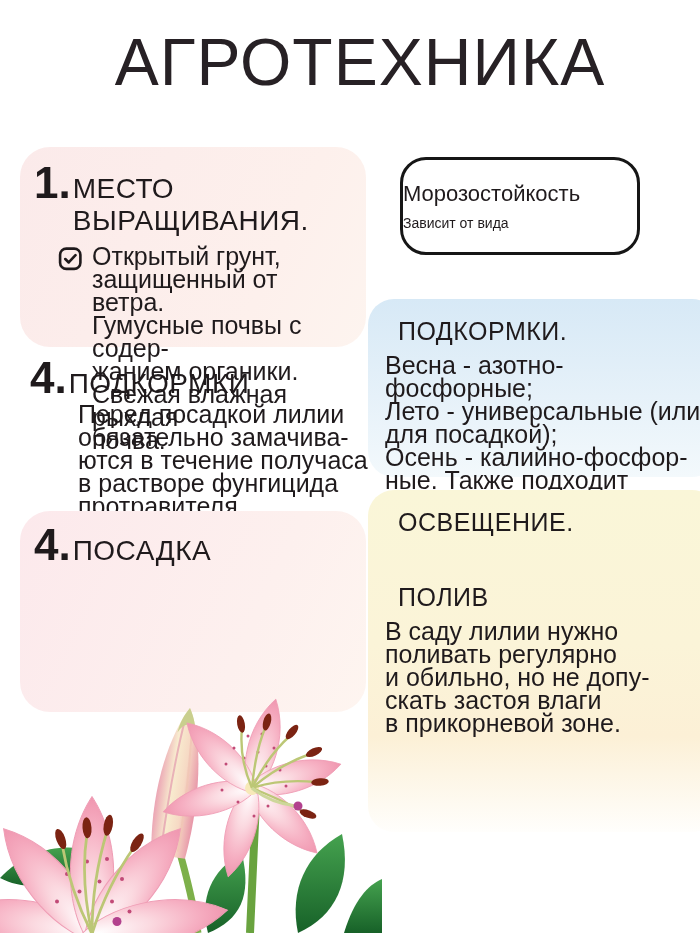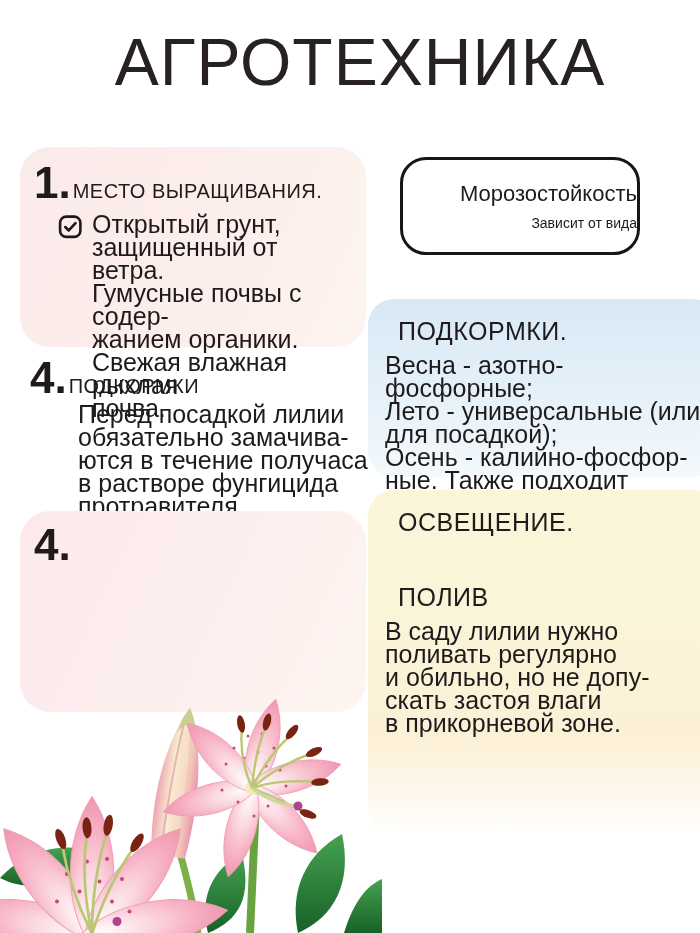--- a/index.html
+++ b/index.html
@@ -12,33 +12,33 @@
     position:absolute;top:24px;left:10px;width:700px;margin:0;text-align:center;
     font-size:66px;font-weight:500;letter-spacing:1px;color:#272125;
   }
   .panel{position:absolute;border-radius:30px;}
   .panel-pink-1{left:20px;top:147px;width:346px;height:200px;
     background:linear-gradient(115deg,#fbeaea 0%,#fdf0ec 70%,#fdf4ef 100%);}
   .panel-pink-2{left:20px;top:511px;width:346px;height:201px;
     background:linear-gradient(115deg,#fce9ec 0%,#fdf0ee 65%,#fef5f0 100%);}
   .sec-head{display:flex;align-items:baseline;gap:2px;}
   .sec-num{font-size:44px;font-weight:700;line-height:1;}
-  .sec-title{font-size:20px;font-weight:500;letter-spacing:.5px;}
+  .sec-title{font-size:28px;font-weight:500;letter-spacing:.5px;}
   .panel-pink-1 .sec-head{padding:14px 0 0 14px;}
   .panel-pink-2 .sec-head{padding:12px 0 0 14px;}
   .check-row{display:flex;gap:9px;padding:8px 12px 0 38px;}
   .checkbox{flex:0 0 auto;margin-top:1px;}
   .body{font-size:25px;line-height:23px;font-weight:500;margin:0;white-space:pre-line;}
   .plain-sec{position:absolute;left:30px;top:356px;}
   .plain-sec .body{margin:3px 0 0 48px;}
   .panel-pink-2 .body{padding:4px 0 0 58px;}
   .frost-box{
     position:absolute;left:400px;top:157px;width:234px;height:92px;background:#ffffff;
     border:3px solid #161616;border-radius:26px;
-    display:flex;flex-direction:column;align-items:flex-end;justify-content:center;gap:1px;
+    display:flex;flex-direction:column;align-items:flex-start;justify-content:center;gap:1px;
   }
   .frost-title{font-size:22px;font-weight:500;}
   .frost-value{font-size:26px;font-weight:500;}
   .frost-note{font-size:14px;font-weight:500;margin-top:7px;}
   .panel-right{left:368px;width:350px;border-radius:26px;}
   .panel-blue{top:299px;height:178px;
     background:linear-gradient(180deg,#d7e9f6 0%,#e6f1f9 55%,#f3f9fc 100%);}
   .panel-yellow{top:490px;height:342px;
     background:linear-gradient(180deg,#faf6d8 0%,#fbf4d8 45%,#fcf0d6 72%,rgba(253,246,224,0.1) 100%);}
   .r-head{font-size:25px;font-weight:500;letter-spacing:.5px;margin:0;padding:18px 0 8px 30px;}
@@ -82,20 +82,21 @@
     <p class="body">Перед посадкой лилии
 обязательно замачива-
 ются в течение получаса
 в растворе фунгицида
 протравителя.</p>
   </section>
 
   <section class="panel panel-pink-2">
     <div class="sec-head">
       <span class="sec-num">4.</span>
+      <span class="sec-title">ПОСАДКА</span>
     </div>
   </section>
 
   <div class="frost-box">
     <span class="frost-title">Морозостойкость</span>
     <span class="frost-note">Зависит от вида</span>
   </div>
 
   <section class="panel panel-right panel-blue">
     <h2 class="r-head">ПОДКОРМКИ.</h2>

